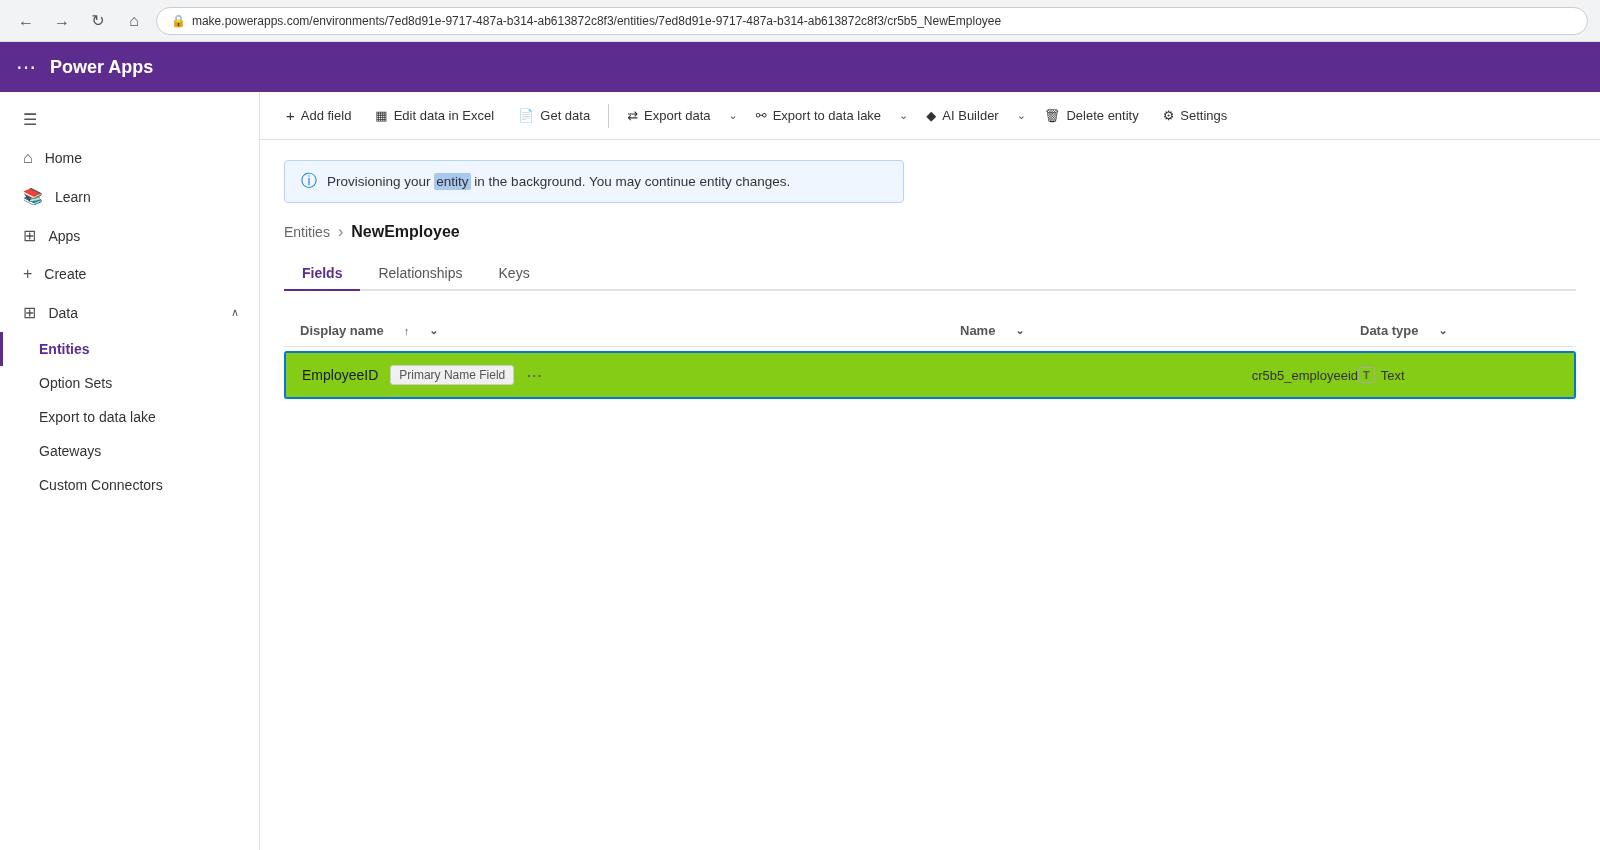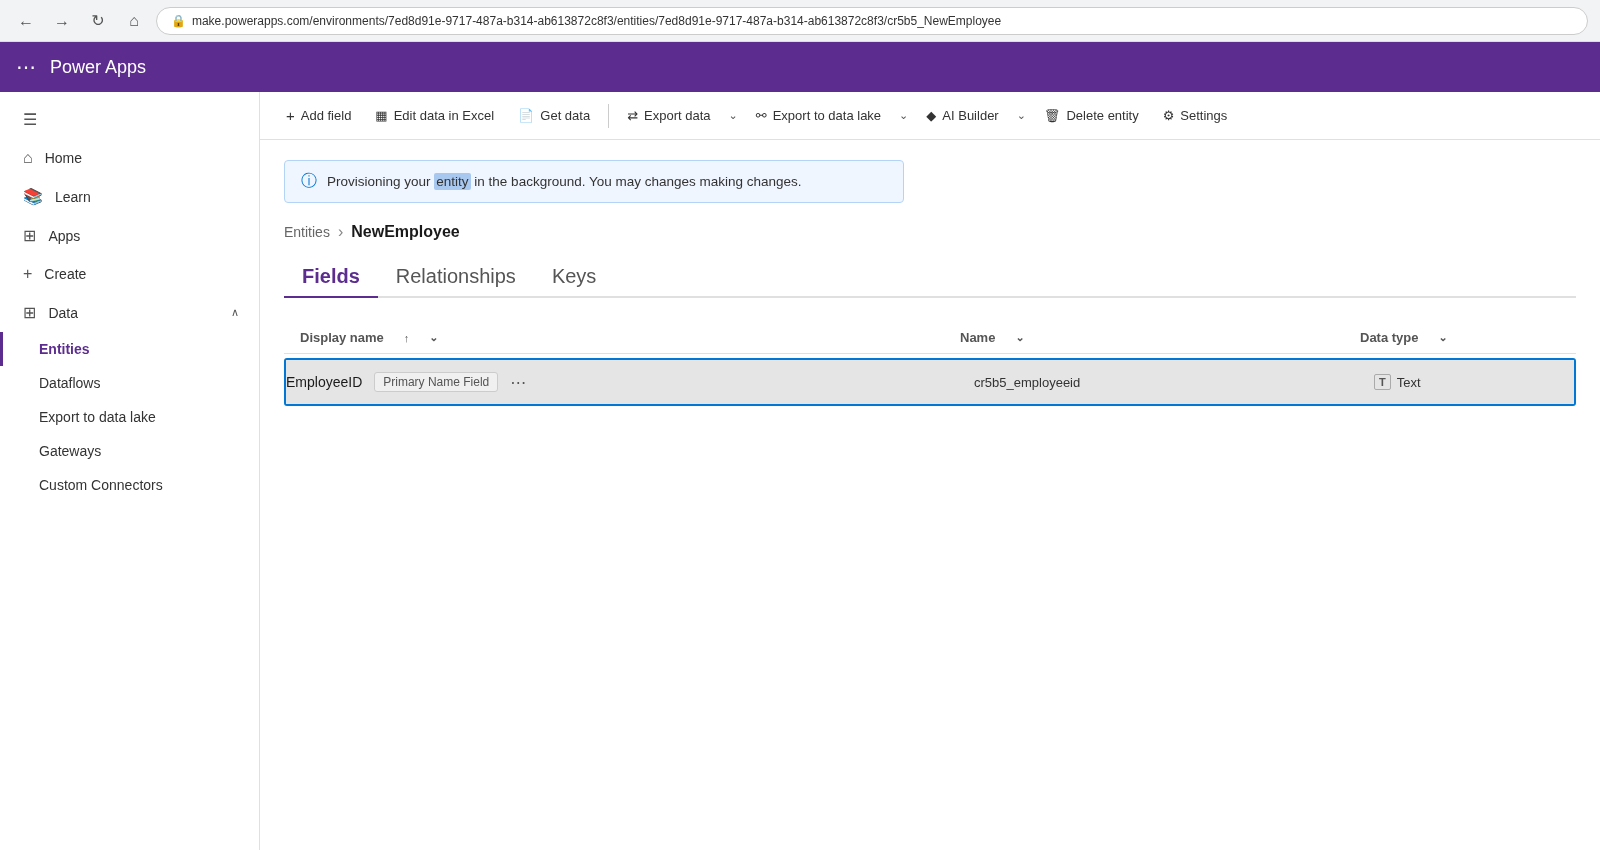--- a/index.html
+++ b/index.html
@@ -42,21 +42,21 @@
     
     .app-header {
       background: #5c2d8f;
       height: 50px;
       display: flex;
       align-items: center;
       padding: 0 16px;
       gap: 14px;
     }
     .app-header .waffle-icon { color: #fff; font-size: 20px; cursor: pointer; }
-    .app-header .app-title { color: #fff; font-size: 18px; font-weight: 400; }
+    .app-header .app-title { color: #fff; font-size: 18px; font-weight: 700; }
 
     
     .layout {
       display: flex;
       height: calc(850px - 42px - 50px);
     }
 
     
     .sidebar {
       width: 260px;
@@ -195,21 +195,21 @@
     .tabs {
       display: flex;
       gap: 0;
       border-bottom: 2px solid #e0e0e0;
       margin-bottom: 24px;
     }
     .tab {
       padding: 8px 18px;
       cursor: pointer;
       color: #555;
-      font-size: 20px;
+      font-size: 14px;
       border-bottom: 2px solid transparent;
       margin-bottom: -2px;
     }
     .tab.active {
       color: #5c2d8f;
       border-bottom: 2px solid #5c2d8f;
       font-weight: 600;
     }
 
     
@@ -231,23 +231,24 @@
     .sort-icon { font-size: 11px; }
 
     .table-row-wrapper {
       border: 2px solid #0078d4;
       border-radius: 3px;
       margin-top: 4px;
     }
     .table-row {
       display: grid;
       grid-template-columns: 1fr 400px 200px;
-      padding: 12px 0;
-      align-items: center;
-      background: #e5e5e5;
+      padding: 12px 16px;
+      align-items: center;
+      background: #84cc16;
+      text-align: right;
     }
     .row-name-cell {
       display: flex;
       align-items: center;
       gap: 12px;
     }
     .field-name {
       font-size: 14px;
       font-weight: 500;
       color: #1a1a1a;
@@ -327,21 +328,21 @@
       <div class="sidebar-item">
         <span class="icon">⊞</span>
         <span>Data</span>
         <span style="margin-left:auto; font-size:11px; color:#555;">∧</span>
       </div>
 
       <div class="sidebar-sub-item active-sub">
         <span>Entities</span>
       </div>
       <div class="sidebar-sub-item">
-        <span>Dataflows</span>
+        <span>Option Sets</span>
       </div>
       <div class="sidebar-sub-item">
         <span>Export to data lake</span>
       </div>
       <div class="sidebar-sub-item">
         <span>Gateways</span>
       </div>
       <div class="sidebar-sub-item">
         <span>Custom Connectors</span>
       </div>
@@ -387,21 +388,21 @@
         <span>⚙</span>
         <span>Settings</span>
       </button>
     </div>
 
     <div class="content">
 
       <div class="notification-banner">
         <span class="info-icon">ⓘ</span>
         <span>
-          <span>Provisioning your </span><span class="highlight-text">entity</span><span> in the background. You may changes making changes.</span>
+          <span>Provisioning your </span><span class="highlight-text">entity</span><span> in the background. You may continue entity changes.</span>
         </span>
       </div>
 
       <div class="breadcrumb">
         <a class="breadcrumb-link">Entities</a>
         <span class="breadcrumb-separator">›</span>
         <span class="breadcrumb-current">NewEmployee</span>
       </div>
 
       <div class="tabs">

